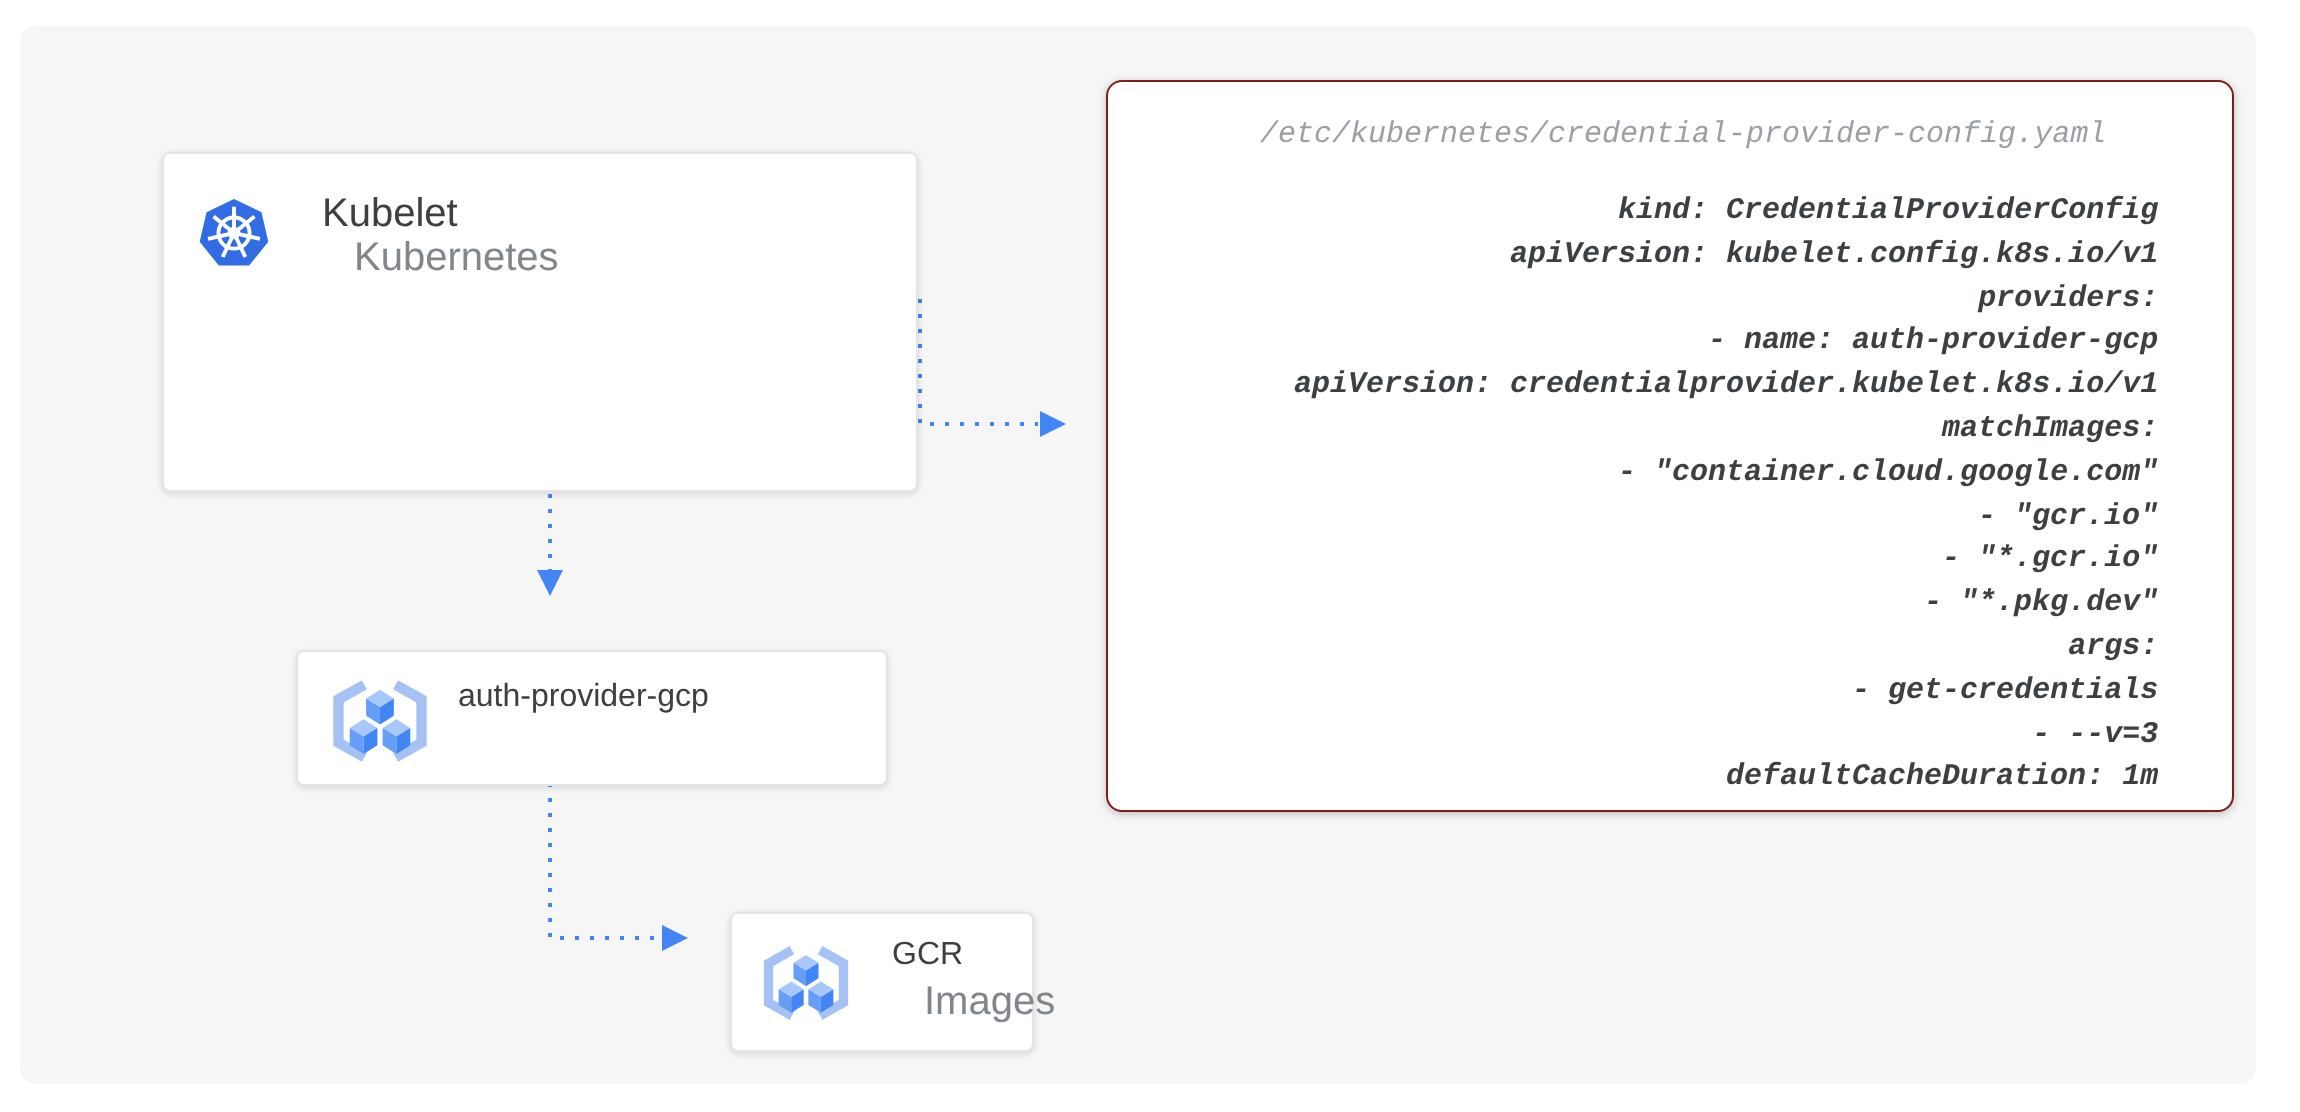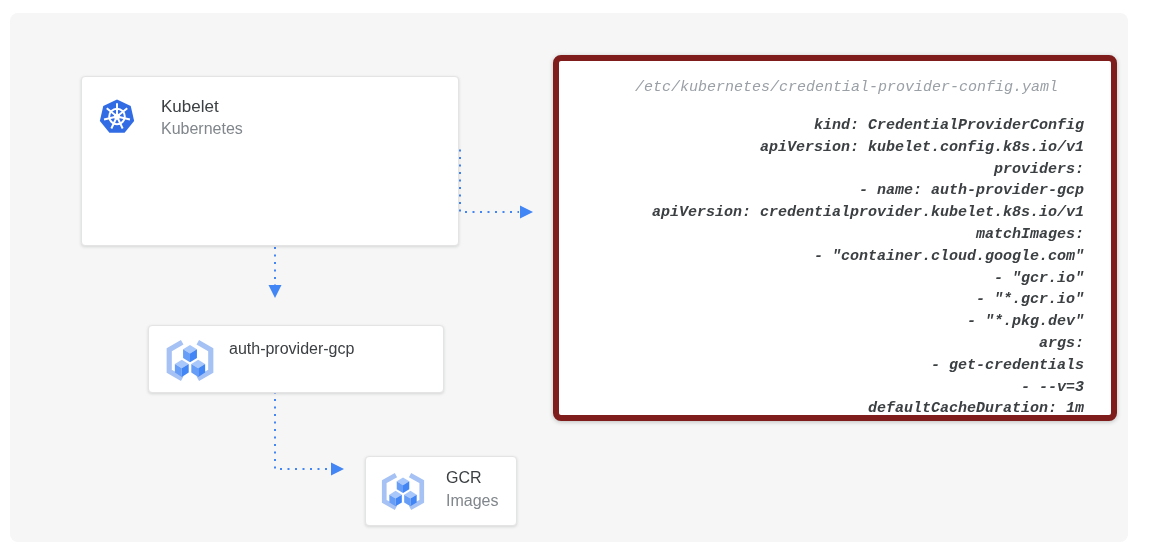--- a/index.html
+++ b/index.html
@@ -22,28 +22,29 @@
     background: #ffffff;
     border: 1px solid #e4e4e4;
     border-radius: 4px;
     box-shadow: 0 1px 3px rgba(60,64,67,0.18);
   }
   #kubelet-box { left: 71px; top: 63px; width: 378px; height: 170px; }
   #auth-box    { left: 138px; top: 312px; width: 296px; height: 68px; text-align: center; }
   #gcr-box     { left: 355px; top: 443px; width: 152px; height: 70px; }
 
   .node-title {
-    font-size: 17px;
+    font-size: 20px;
     color: #3c4043;
     line-height: 20px;
   }
   .node-sub {
-    font-size: 16px;
+    font-size: 20px;
     color: #80868b;
     line-height: 20px;
+    margin-left: 16px;
   }
   .small-title { font-size: 16px; }
 
   #kubelet-icon { position: absolute; left: 16px; top: 21px; width: 38px; height: 38px; }
   #kubelet-title { position: absolute; left: 79px; top: 20px; }
   #kubelet-sub   { position: absolute; left: 79px; top: 42px; }
   .flags {
     position: absolute; left: 79px; top: 85px;
     font-size: 15.5px; color: #80868b; line-height: 22.5px;
     white-space: nowrap;
@@ -52,24 +53,24 @@
   #auth-icon { position: absolute; left: 13px; top: 12px; width: 56px; height: 45px; }
   #auth-title { position: absolute; left: 80px; top: 13px; }
   #auth-sub   { position: absolute; left: 80px; top: 35px; }
 
   #gcr-icon { position: absolute; left: 12px; top: 12px; width: 50px; height: 45px; }
   #gcr-title { position: absolute; left: 80px; top: 11px; }
   #gcr-sub   { position: absolute; left: 80px; top: 34px; }
 
   #config-panel {
     position: absolute;
-    left: 543px; top: 42px;
+    left: 543px; top: 27px;
     width: 564px; height: 366px;
     background: #ffffff;
-    border: 6px solid #7f1d1d;
+    border: 1px solid #7f1d1d;
     border-radius: 8px;
     box-shadow: 0 1px 4px rgba(60,64,67,0.30);
   }
   #config-filename {
     position: absolute; left: 76px; top: 18px;
     font-family: "Liberation Mono", monospace;
     font-style: italic;
     font-size: 15px;
     color: #9aa0a6;
     white-space: pre;

